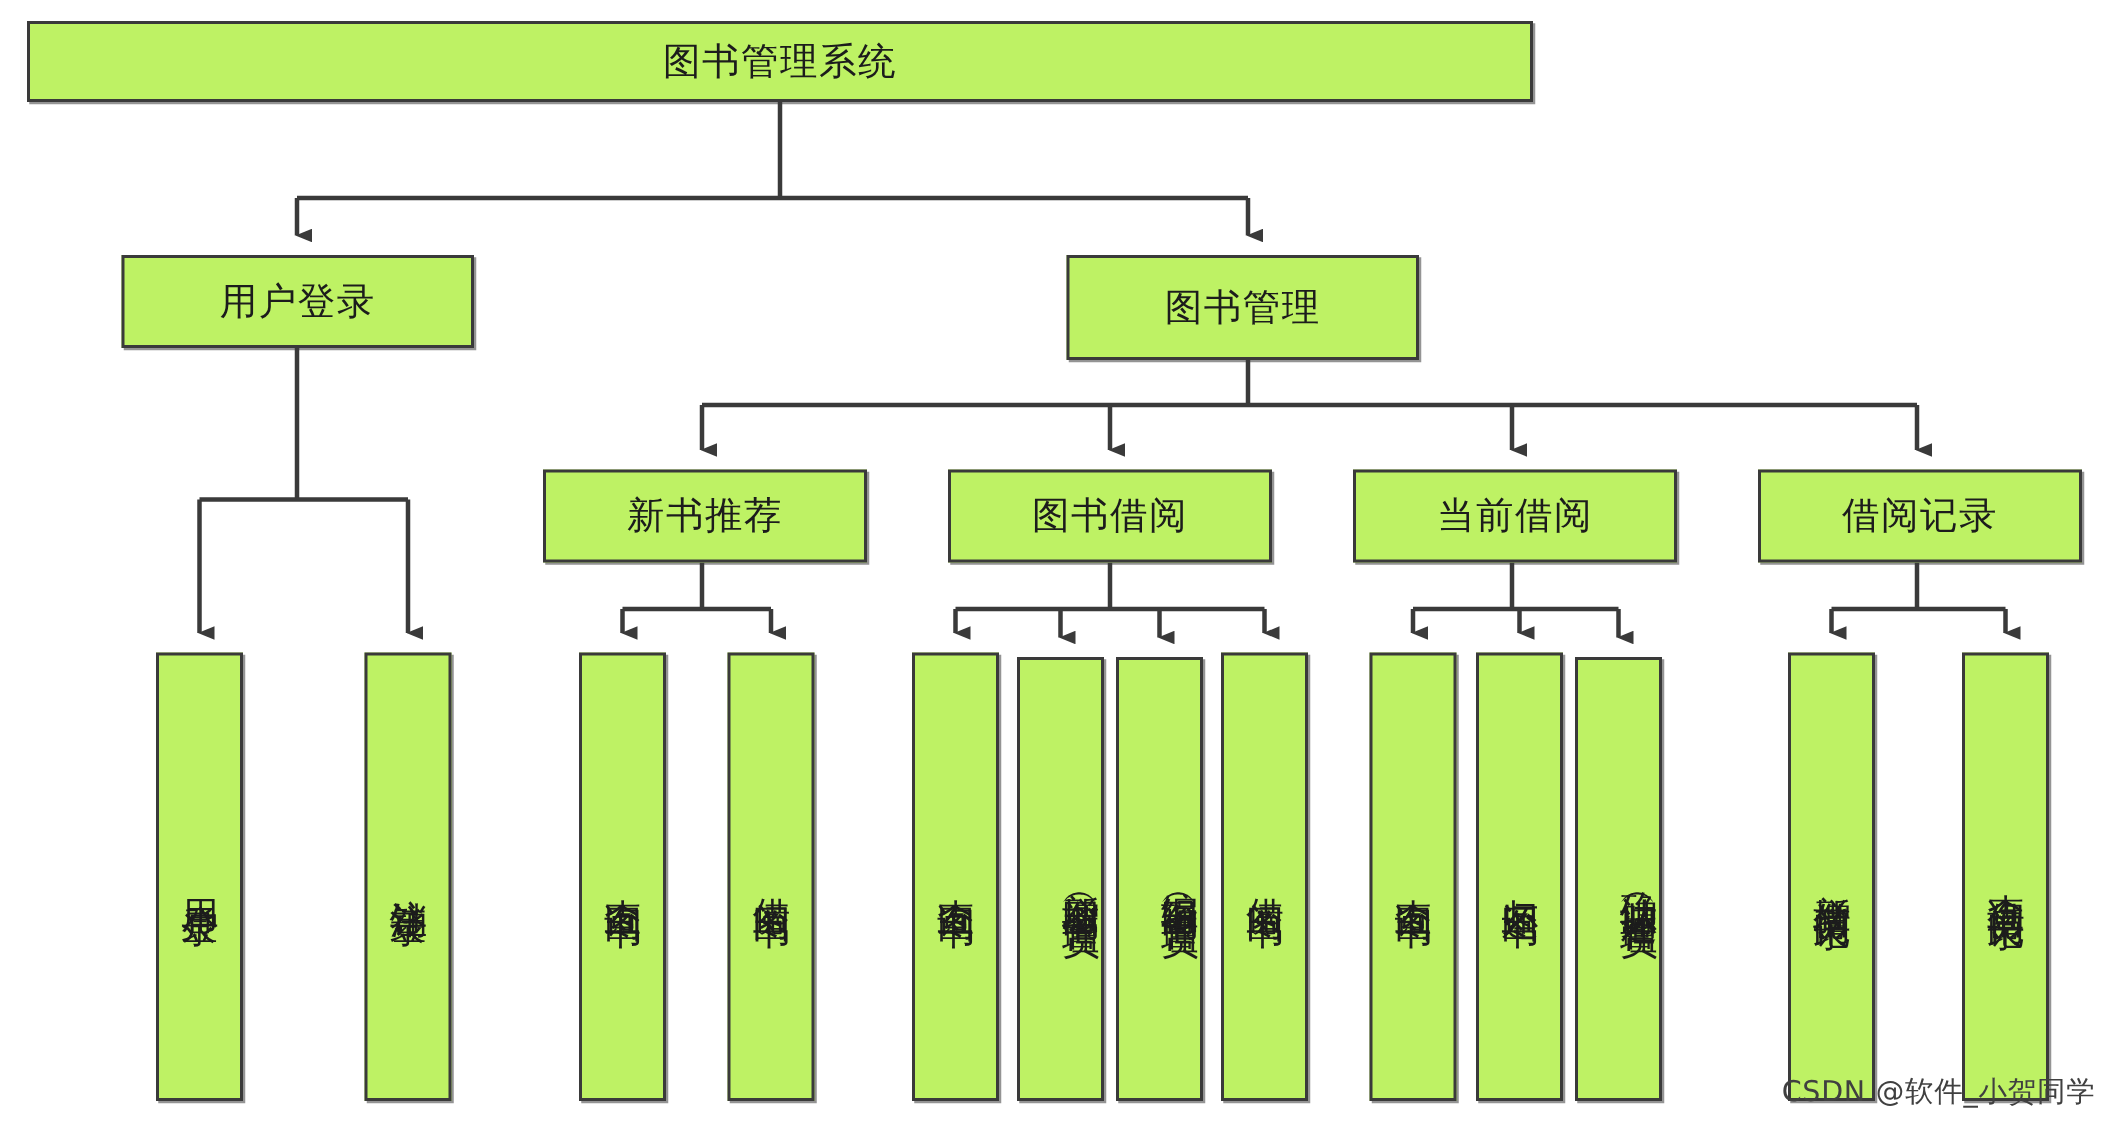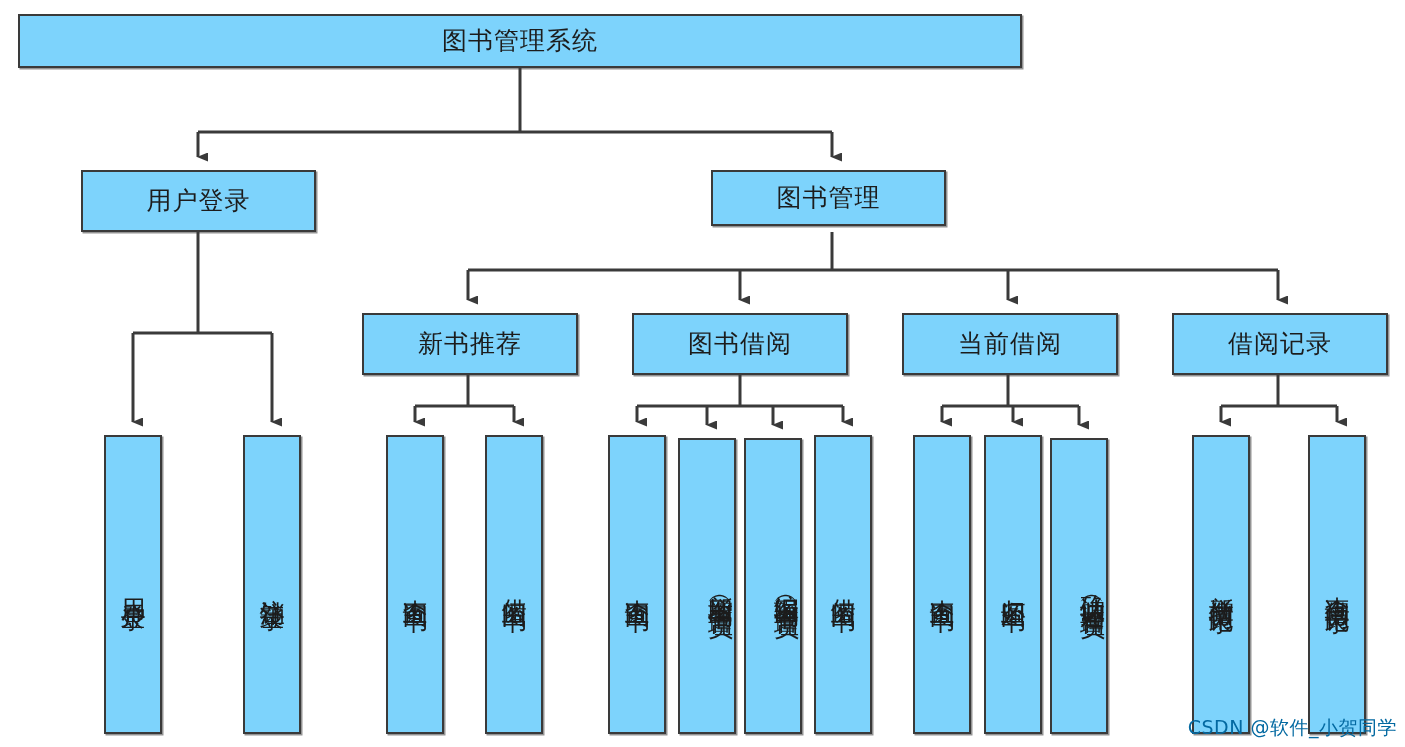--- a/index.html
+++ b/index.html
@@ -21,21 +21,21 @@
     position: absolute;
     left: 0;
     top: 0;
     width: 1405px;
     height: 747px;
   }
   .node {
     position: absolute;
     box-sizing: border-box;
     border: 2px solid #3a3a3a;
-    background: #7dd3fc;
+    background: #bef264;
     display: flex;
     align-items: center;
     justify-content: center;
     color: #1c1c1c;
     box-shadow: 1.5px 1.5px 0 rgba(60,60,60,0.55);
   }
   .node-h {
     font-size: 25px;
     letter-spacing: 1px;
     line-height: 1.1;
@@ -52,21 +52,21 @@
   }
   .node-v.pad-top {
     align-items: flex-start;
     padding-top: 8px;
   }
   #watermark {
     position: absolute;
     right: 8px;
     bottom: 6px;
     font-size: 19px;
-    color: #0369a1;
+    color: #404040;
     letter-spacing: 0.5px;
     white-space: nowrap;
     pointer-events: none;
   }
 </style>
 </head>
 <body>
 
 <div id="diagram-root">
 
@@ -131,21 +131,21 @@
         <path d="M 1221,406 L 1221,422" marker-end="url(#arrowhead)"></path>
         <path d="M 1337,406 L 1337,422" marker-end="url(#arrowhead)"></path>
       </g>
 
     </g>
   </svg>
 
   <div class="node node-h" style="left: 18px; top: 14px; width: 1004px; height: 54px;">图书管理系统</div>
 
   <div class="node node-h" style="left: 81px; top: 170px; width: 235px; height: 62px;">用户登录</div>
-  <div class="node node-h" style="left: 711px; top: 170px; width: 235px; height: 56px;">图书管理</div>
+  <div class="node node-h" style="left: 711px; top: 170px; width: 235px; height: 70px;">图书管理</div>
 
   <div class="node node-h" style="left: 632px; top: 313px; width: 216px; height: 62px;">图书借阅</div>
   <div class="node node-h" style="left: 362px; top: 313px; width: 216px; height: 62px;">新书推荐</div>
   <div class="node node-h" style="left: 1172px; top: 313px; width: 216px; height: 62px;">借阅记录</div>
   <div class="node node-h" style="left: 902px; top: 313px; width: 216px; height: 62px;">当前借阅</div>
 
   <div class="node node-v" style="left: 104px; top: 435px; width: 58px; height: 299px;">用户登录</div>
   <div class="node node-v" style="left: 243px; top: 435px; width: 58px; height: 299px;">注销登录</div>
 
   <div class="node node-v" style="left: 386px; top: 435px; width: 58px; height: 299px;">查询图书</div>

